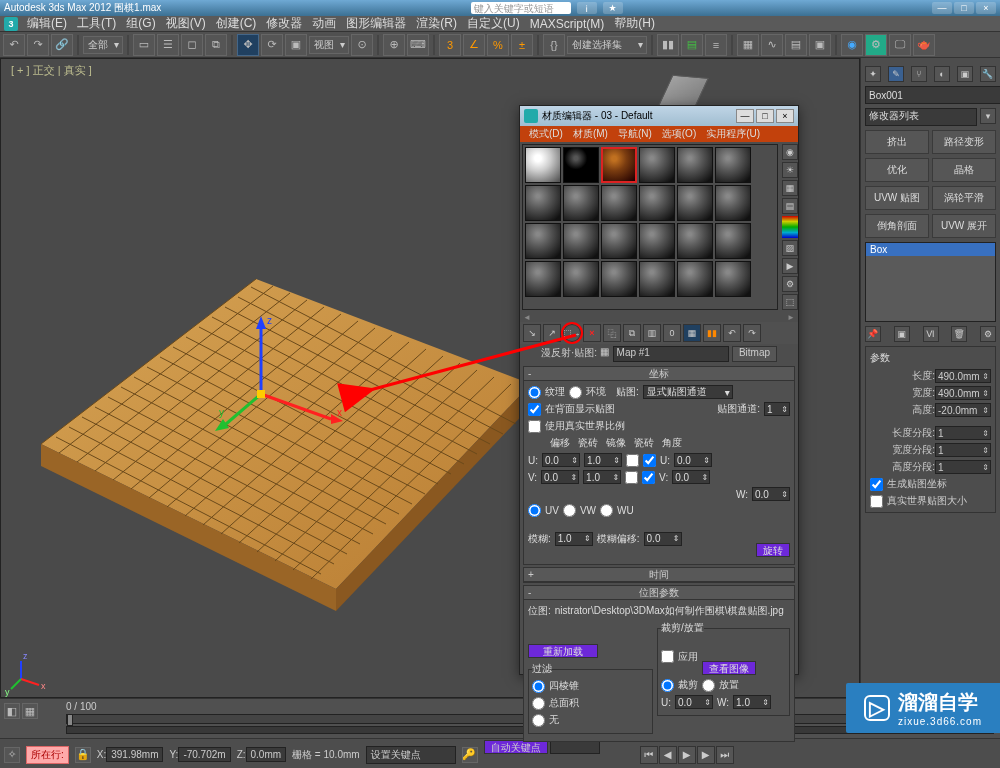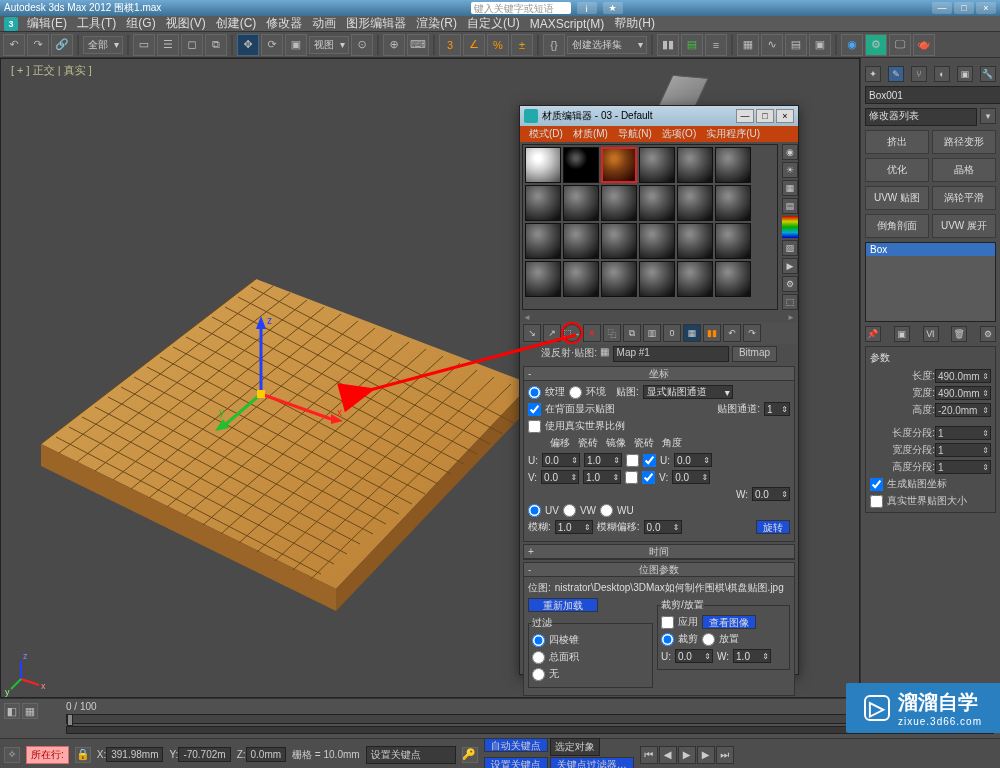--- a/index.html
+++ b/index.html
@@ -70,21 +70,21 @@
   .mw-roll{background:#505050;border:1px solid #333;margin:2px 3px;}
   .mw-roll .rh{background:#585858;border-bottom:1px solid #333;height:14px;display:flex;align-items:center;justify-content:center;font-size:10px;position:relative;}
   .mw-roll .rh::before{content:"-";position:absolute;left:4px;}
   .mw-roll .rh.plus::before{content:"+";}
   .mw-roll .rc{padding:4px;font-size:10px;color:#ddd;}
   .frow{display:flex;align-items:center;gap:4px;margin-bottom:3px;flex-wrap:wrap;}
   .mspin{background:#3a3a3a;border:1px solid #222;height:14px;width:38px;position:relative;padding:0 2px;font-size:10px;display:flex;align-items:center;}
   .mspin::after{content:"⇕";position:absolute;right:1px;font-size:8px;}
   .mdrop{background:#3a3a3a;border:1px solid #222;height:14px;padding:0 12px 0 3px;position:relative;font-size:10px;display:flex;align-items:center;}
   .mdrop::after{content:"▾";position:absolute;right:2px;}
-  .btn-sm{background:#1d4ed8;border:1px solid #333;height:14px;padding:0 6px;font-size:10px;}
+  .btn-sm{background:#6d28d9;border:1px solid #333;height:14px;padding:0 6px;font-size:10px;margin-top:23px;}
 
   
   .timesec{height:40px;background:#505050;border-top:1px solid #333;display:flex;align-items:stretch;}
   .time-slider{flex:1;padding:2px 6px;}
   .time-slider .range{color:#ccc;font-size:10px;}
   .time-slider .track{height:10px;background:#444;border:1px solid #222;margin-top:2px;position:relative;}
   .time-slider .track .marker{position:absolute;left:0;top:-1px;width:6px;height:12px;background:#888;border:1px solid #222;}
   .statusbar{height:32px;background:#4d4d4d;border-top:1px solid #333;display:flex;align-items:center;padding:0 4px;gap:6px;font-size:10px;color:#ccc;}
   .statusbar .pinkbar{background:#ffaaaa;border:1px solid #d66;padding:1px 4px;color:#a00;}
   .statusbar .coord{background:#3a3a3a;border:1px solid #222;padding:1px 4px;}

